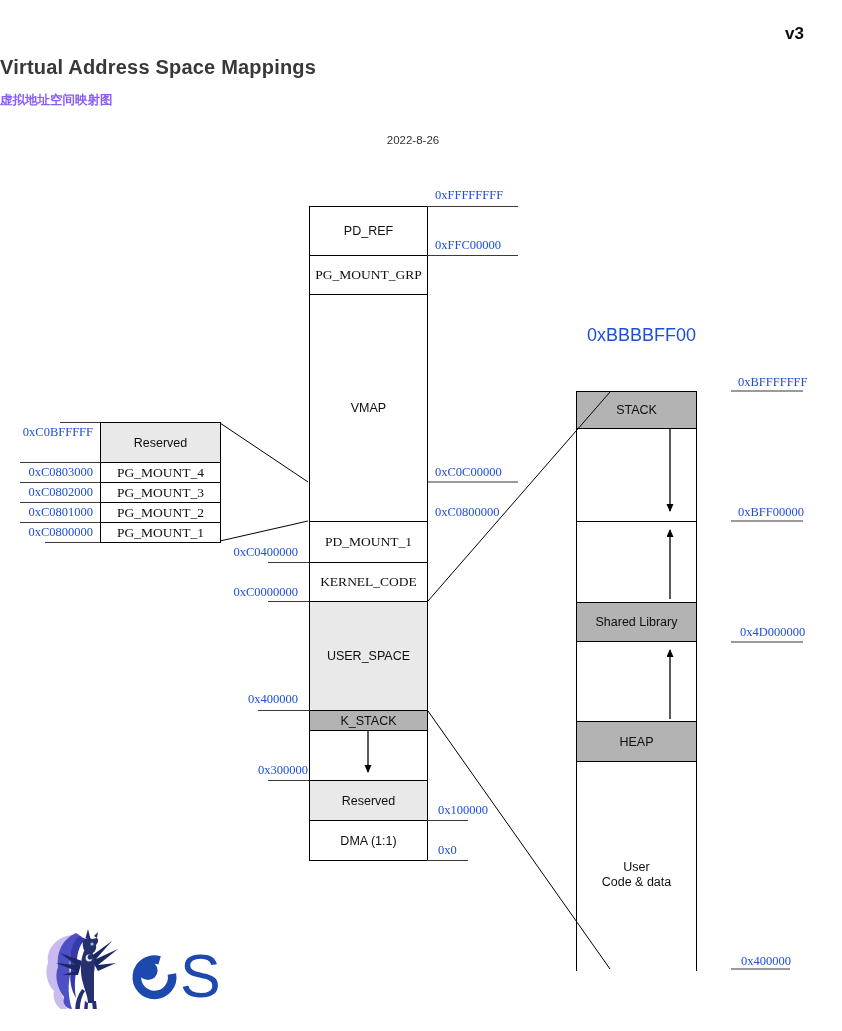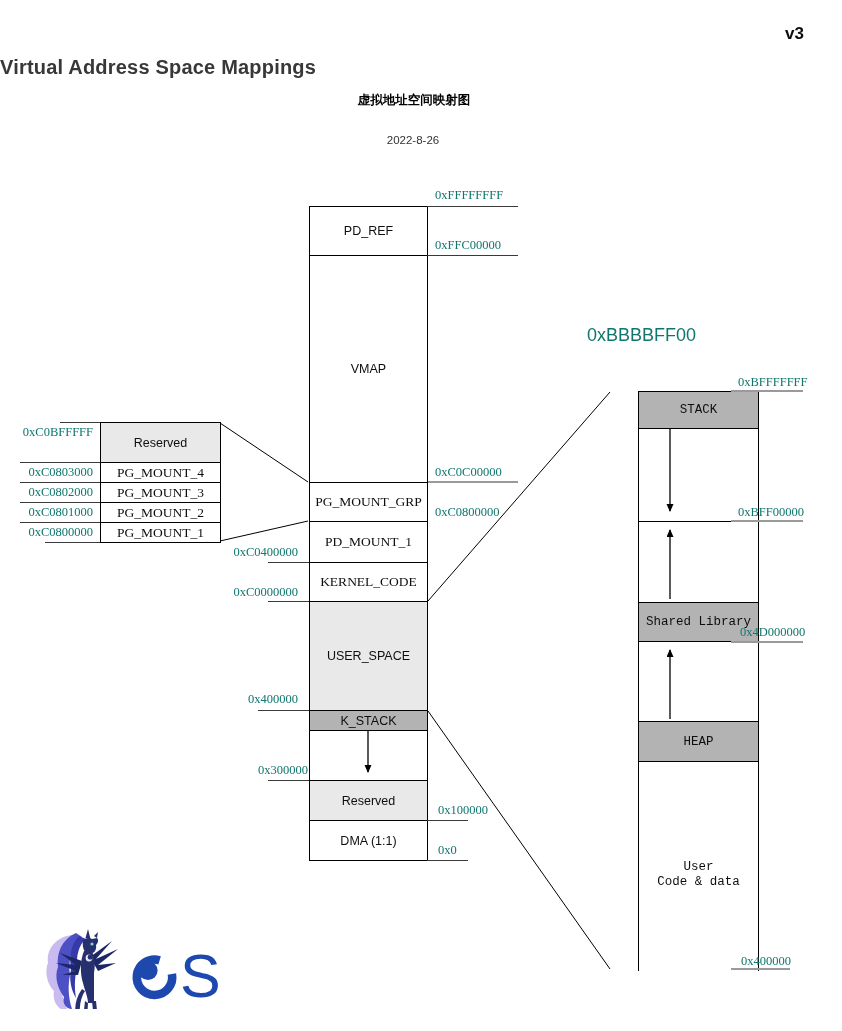--- a/index.html
+++ b/index.html
@@ -2,36 +2,36 @@
 <html><head>
 <meta charset="utf-8">
 <style>
   html,body { margin:0; padding:0; background:#ffffff; }
   #canvas {
     position:relative; width:842px; height:1009px; background:#ffffff;
     font-family:"Liberation Sans", sans-serif; overflow:hidden;
   }
   .version { position:absolute; top:24px; left:785px; font-size:17px; font-weight:bold; color:#0d0d0d; }
   .title    { position:absolute; top:56px; left:0; width:826px; text-align:left; font-size:20px; font-weight:bold; color:#383838; letter-spacing:.2px; }
-  .subtitle { position:absolute; top:92px; left:0; width:828px; text-align:center; font-size:12.5px; font-weight:bold; color:#000000; }
+  .subtitle { position:absolute; top:92px; left:0; width:828px; font-size:12.5px; font-weight:bold; color:#8b5cf6; }
   .date     { position:absolute; top:134px; left:0; width:826px; text-align:center; font-size:11.5px; color:#333333; }
 
   .memcol { position:absolute; box-sizing:border-box; border:1px solid #000; background:#fff; }
   .seg {
     box-sizing:border-box; display:flex; align-items:center; justify-content:center;
     font-size:12.5px; color:#0e0e0e; border-bottom:1px solid #000; background:#fff;
     text-align:center;
   }
   .seg.last { border-bottom:none; }
   .seg.serif { font-family:"Liberation Serif", serif; font-size:13.5px; }
   .seg.light { background:#e9e9e9; }
   .seg.gray  { background:#b3b3b3; }
   .seg.column2 { flex-direction:column; line-height:15px;margin-top:9px; }
 
-  .addr { position:absolute; font-family:"Liberation Serif", serif; font-size:12.5px; line-height:14px; color:#0f766e; white-space:nowrap; }
+  .addr { position:absolute; font-family:"Liberation Serif", serif; font-size:12.5px; line-height:14px; color:#1d4ed8; white-space:nowrap; }
   .addr.sans { font-family:"Liberation Sans", sans-serif; font-size:18px; }
   .addr.ralign { text-align:right; }
 
   .tick { position:absolute; height:0; border-top:1px solid #3a3a3a; }
   .tick.gray { border-top:2px solid #9a9a9a; }
 
   svg.overlay { position:absolute; left:0; top:0; pointer-events:none; }
 
   .logo { position:absolute; left:42px; top:925px; width:360px; height:100px; }
   .logo-pony { position:absolute; left:0; top:2px; }
@@ -46,22 +46,22 @@
 
 <div id="canvas">
 
   <div class="version">v3</div>
   <div class="title">Virtual Address Space Mappings</div>
   <div class="subtitle">虚拟地址空间映射图</div>
   <div class="date">2022-8-26</div>
 
   <div class="memcol" style="left:309px; top:206px; width:119px; height:655px;">
     <div class="seg" style="height:49px;">PD_REF</div>
+    <div class="seg serif" style="height:39px;">PG_MOUNT_GRP</div>
     <div class="seg" style="height:227px;">VMAP</div>
-    <div class="seg serif" style="height:39px;">PG_MOUNT_GRP</div>
     <div class="seg serif" style="height:41px;">PD_MOUNT_1</div>
     <div class="seg serif" style="height:39px;">KERNEL_CODE</div>
     <div class="seg light" style="height:109px;">USER_SPACE</div>
     <div class="seg gray" style="height:20px;text-align:right;">K_STACK</div>
     <div class="seg" style="height:50px;"></div>
     <div class="seg light" style="height:40px;">Reserved</div>
     <div class="seg last" style="height:39px;">DMA (1:1)</div>
   </div>
 
   <div class="addr" style="left:435px; top:188px;">0xFFFFFFFF</div>
@@ -100,21 +100,21 @@
   <div class="addr ralign" style="left:16px; top:505px; width:77px;">0xC0801000</div>
   <div class="addr ralign" style="left:16px; top:525px; width:77px;">0xC0800000</div>
 
   <div class="tick" style="left:60px; top:422px; width:40px;"></div>
   <div class="tick" style="left:20px; top:462px; width:80px;"></div>
   <div class="tick" style="left:20px; top:482px; width:80px;"></div>
   <div class="tick" style="left:20px; top:502px; width:80px;"></div>
   <div class="tick" style="left:20px; top:522px; width:80px;"></div>
   <div class="tick" style="left:45px; top:542px; width:55px;"></div>
 
-  <div class="memcol" style="left:638px; top:391px; width:121px; height:580px;font-family:Liberation Mono, monospace;">
+  <div class="memcol" style="left:576px; top:391px; width:121px; height:580px;">
     <div class="seg gray" style="height:37px;">STACK</div>
     <div class="seg" style="height:93px;"></div>
     <div class="seg" style="height:80px; border-bottom:none;"></div>
     <div class="seg gray" style="height:40px; border-top:1px solid #000;">Shared Library</div>
     <div class="seg" style="height:80px;"></div>
     <div class="seg gray" style="height:40px;">HEAP</div>
     <div class="seg last column2" style="height:208px;">
       <span>User</span>
       <span>Code &amp; data</span>
     </div>

